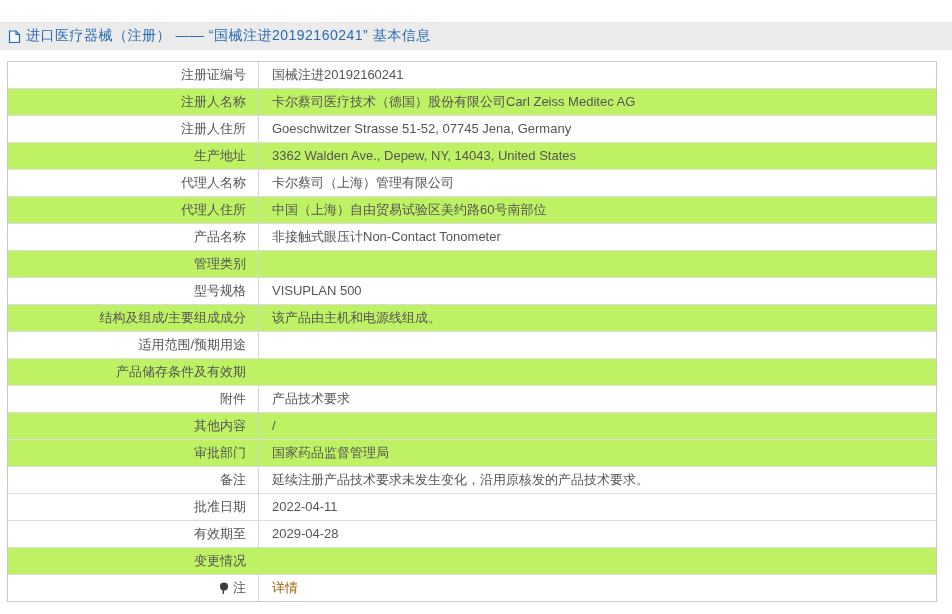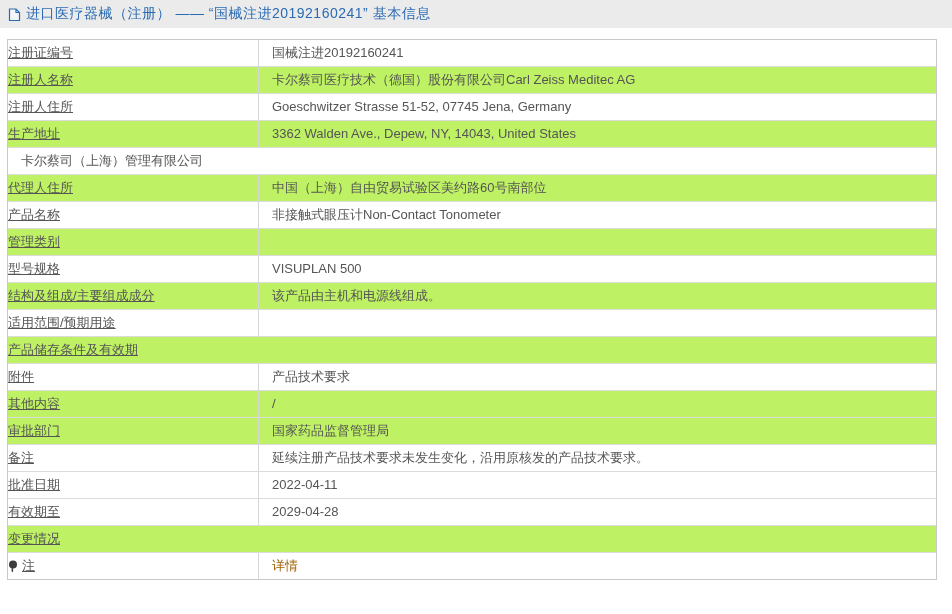--- a/index.html
+++ b/index.html
@@ -9,20 +9,21 @@
     font-family:"Liberation Sans","DejaVu Sans",sans-serif;
     overflow:hidden;
   }
   .titlebar {
     height:28px;
     background:#ebebeb;
     display:flex;
     align-items:center;
     padding-left:8px;
     gap:5px;
+    margin-top:22px;
   }
   .doc-icon { display:inline-flex; margin-top:1px; }
   .title {
     color:#2b6bb3;
     font-size:14px;
     letter-spacing:0.5px;
   }
   .table {
     margin:11px 15px 0 7px;
     border:1px solid #c9c9c9;
@@ -40,23 +41,23 @@
   .row.alt { background:#bef264; }
   .cell-label {
     width:251px;
     flex:none;
     box-sizing:border-box;
     text-align:right;
     padding-right:12px;
     border-right:1px solid #d6d6d6;
     white-space:nowrap;
     display:flex;
+    justify-content:flex-end;
     align-items:center;
     gap:3px;
-    text-decoration:underline;
   }
   .row.no-div .cell-label { border-right-color:transparent; }
   .cell-value {
     flex:1;
     padding-left:13px;
     white-space:nowrap;
     overflow:hidden;
   }
   a.details-link {
     color:#a16207;
@@ -101,20 +102,23 @@
   </div>
 
   <div class="row alt">
     <div class="cell-label">
         <span class="label-text">生产地址</span>
       </div>
     <div class="cell-value">3362 Walden Ave., Depew, NY, 14043, United States</div>
   </div>
 
   <div class="row">
+    <div class="cell-label">
+        <span class="label-text">代理人名称</span>
+      </div>
     <div class="cell-value">卡尔蔡司（上海）管理有限公司</div>
   </div>
 
   <div class="row alt">
     <div class="cell-label">
         <span class="label-text">代理人住所</span>
       </div>
     <div class="cell-value">中国（上海）自由贸易试验区美约路60号南部位</div>
   </div>
 

